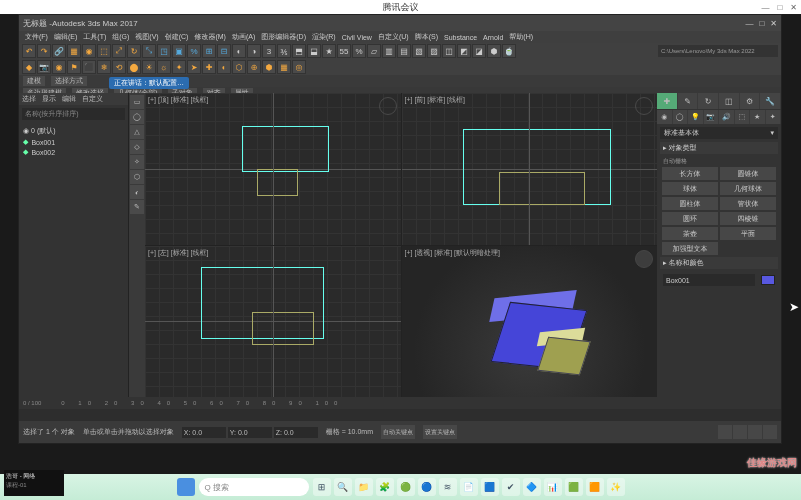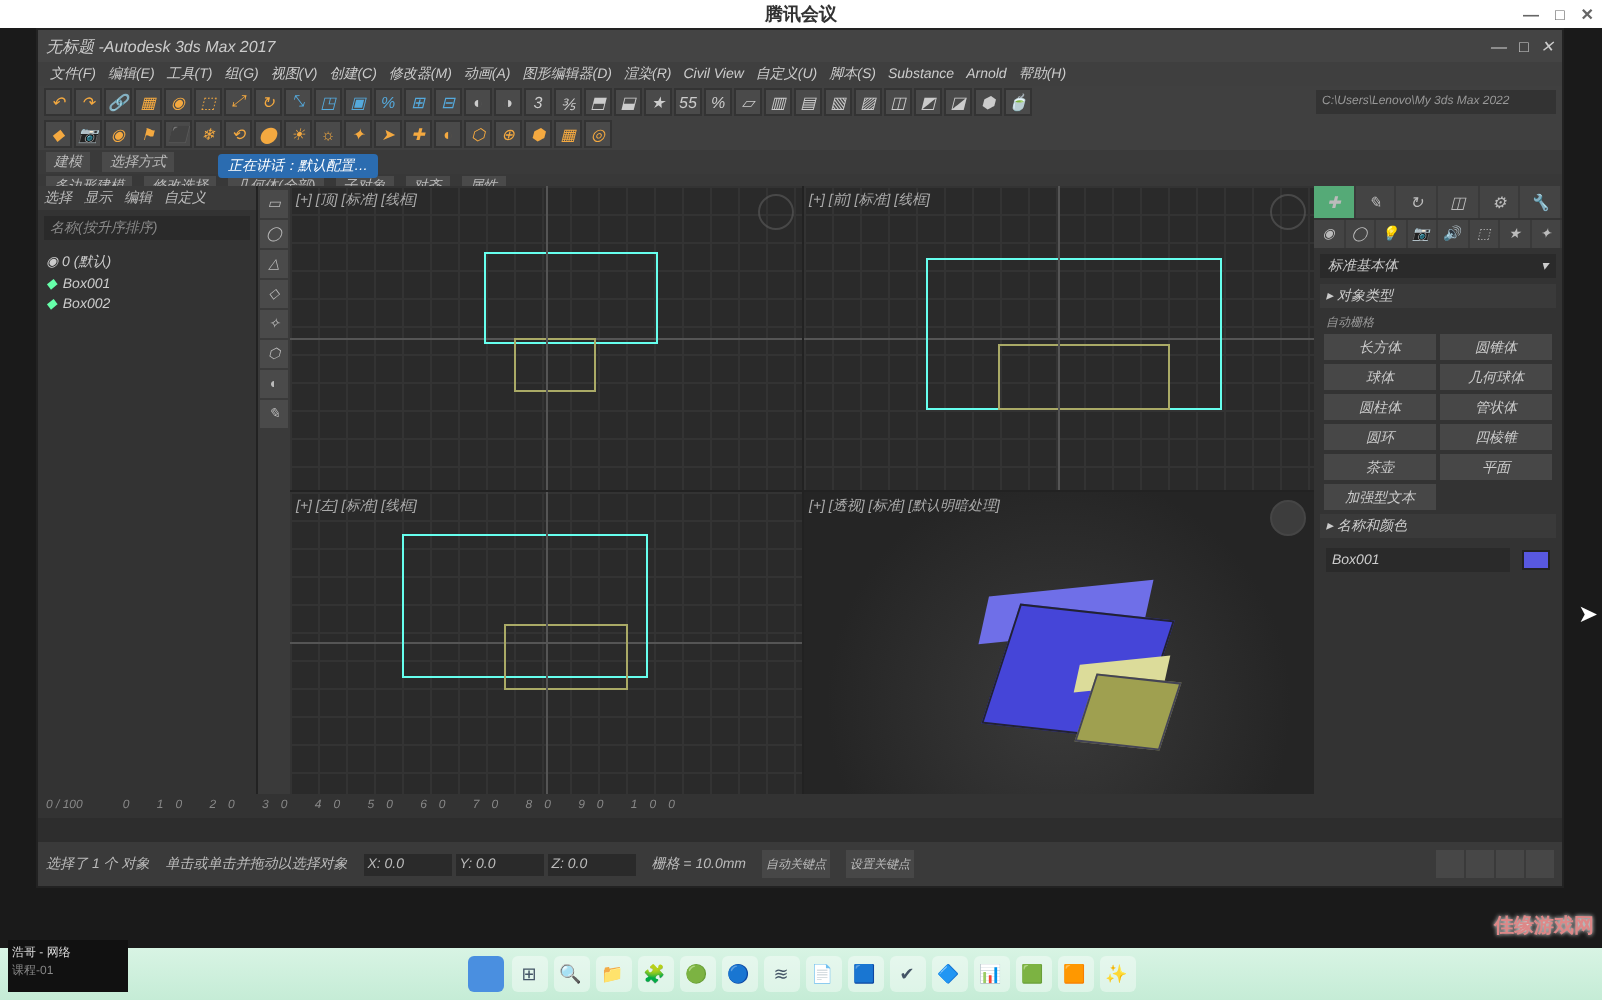--- a/index.html
+++ b/index.html
@@ -1,23 +1,23 @@
 <!DOCTYPE html>
 <html><head>
 <meta charset="utf-8">
 <style>
   * { margin: 0; padding: 0; box-sizing: border-box; font-family: "Microsoft YaHei", Arial, sans-serif; }
   body { width: 801px; height: 500px; background: #1a1a1a; overflow: hidden; position: relative; }
 
   
-  .meeting-bar { height: 14px; background: #fff; display: flex; align-items: center; justify-content: center; font-size: 9px; color: #333; position: relative; font-weight: bold; }
+  .meeting-bar { height: 14px; background: #fff; display: flex; align-items: center; justify-content: center; font-size: 9px; color: #333; position: relative; }
   .meeting-bar .controls { position: absolute; right: 4px; display: flex; gap: 8px; font-size: 8px; color: #666; }
 
   
-  .max-window { position: absolute; left: 18px; top: 14px; width: 764px; height: 430px; background: #3a3a3a; border: 1px solid #222; font-style: italic; }
+  .max-window { position: absolute; left: 18px; top: 14px; width: 764px; height: 430px; background: #3a3a3a; border: 1px solid #222; }
   .max-title { height: 16px; background: #444; display: flex; align-items: center; font-size: 8px; color: #ccc; padding: 0 4px; }
   .max-title .sp { flex: 1; }
   .max-title .winctl { display: flex; gap: 6px; font-size: 8px; }
 
   .menu-bar { height: 12px; background: #3f3f3f; display: flex; align-items: center; font-size: 7px; color: #ccc; gap: 2px; padding: 0 4px; }
   .menu-bar span { padding: 0 2px; cursor: default; }
 
   .toolbar { height: 16px; background: #404040; display: flex; align-items: center; gap: 1px; padding: 0 3px; }
   .tbtn { width: 14px; height: 14px; background: #4a4a4a; font-size: 8px; color: #ccc; display: flex; align-items: center; justify-content: center; border: 1px solid #333; }
   .tbtn.amber { color: #f4a940; }
@@ -343,20 +343,23 @@
       <div class="nb"></div>
       <div class="nb"></div>
       <div class="nb"></div>
     </div>
   </div>
 </div>
 
 <div class="taskbar">
   <div style="flex:1"></div>
   <div class="start"></div>
+  <div class="search">
+      <span>Q 搜索</span>
+    </div>
   <div id="tbicons" style="display:flex;gap:3px;">
       <div class="tico">⊞</div>
       <div class="tico">🔍</div>
       <div class="tico">📁</div>
       <div class="tico">🧩</div>
       <div class="tico">🟢</div>
       <div class="tico">🔵</div>
       <div class="tico">≋</div>
       <div class="tico">📄</div>
       <div class="tico">🟦</div>

